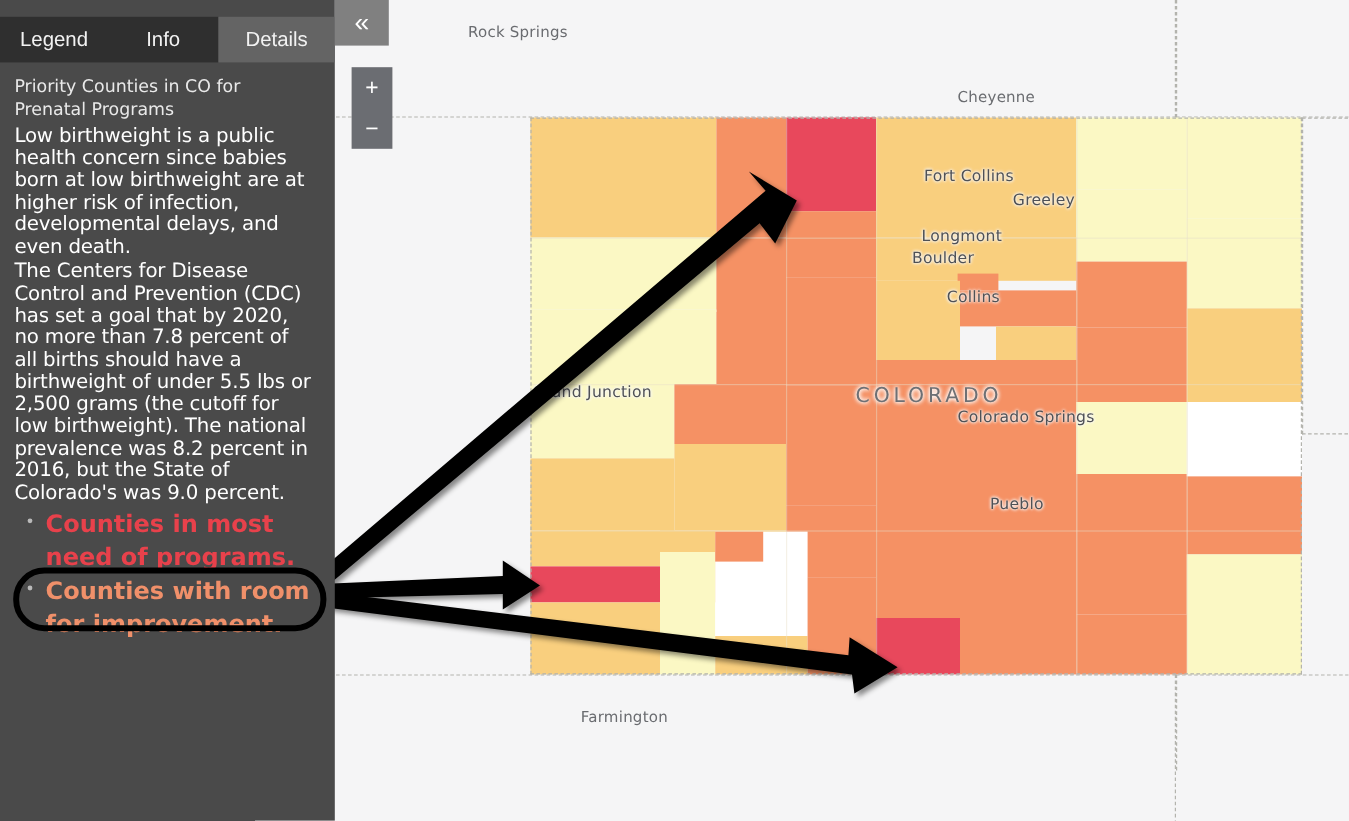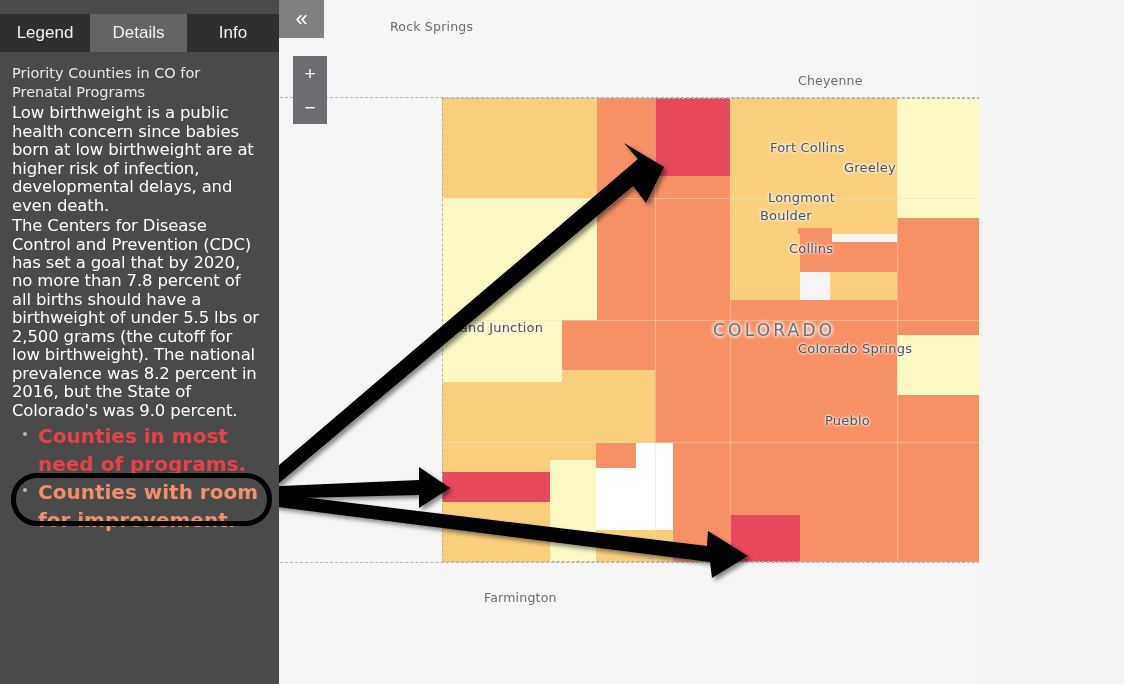--- a/index.html
+++ b/index.html
@@ -8,21 +8,21 @@
     width: 1124px; height: 684px;
     overflow: hidden;
     background: #f4f4f5;
     font-family: "Liberation Sans", sans-serif;
   }
   #app { position: relative; width: 1124px; height: 684px; overflow: hidden; }
 
   
   #map-area {
     position: absolute; left: 0; top: 0;
-    width: 979px; height: 684px;
+    width: 1124px; height: 684px;
     background: #f5f5f6;
     overflow: hidden;
   }
   .county { position: absolute; }
   .statebox {
     position: absolute;
     border: 1.5px dashed #b3b3ad;
   }
   .hairline { position: absolute; background: #e8dfc9; }
   .maplabel {
@@ -273,22 +273,22 @@
 
       <polygon points="258,487 419,480 419,467 450,488 419,508 419,495 258,499"></polygon>
 
       <polygon points="261,492 707,546 708,531 748,556 712,578 710,562 262,505"></polygon>
     </g>
   </svg>
 
   <div id="panel">
     <div id="tabs">
       <div class="tab w1">Legend</div>
+      <div class="tab w3">Info</div>
       <div class="tab w2 active">Details</div>
-      <div class="tab w3">Info</div>
     </div>
 
     <div id="panel-body">
       <div id="panel-title">Priority Counties in CO for Prenatal Programs</div>
       <p class="para">Low birthweight is a public health concern since babies born at low birthweight are at higher risk of infection, developmental delays, and even death.</p>
       <p class="para">The Centers for Disease Control and Prevention (CDC) has set a goal that by 2020, no more than 7.8 percent of all births should have a birthweight of under 5.5 lbs or 2,500 grams (the cutoff for low birthweight). The national prevalence was 8.2 percent in 2016, but the State of Colorado's was 9.0 percent.</p>
       <ul id="bullets">
         <li class="b1" style="color: rgb(232, 65, 75);">Counties in most need of programs.</li>
         <li class="b2" style="color: rgb(240, 144, 106);">Counties with room for improvement.</li>
 

